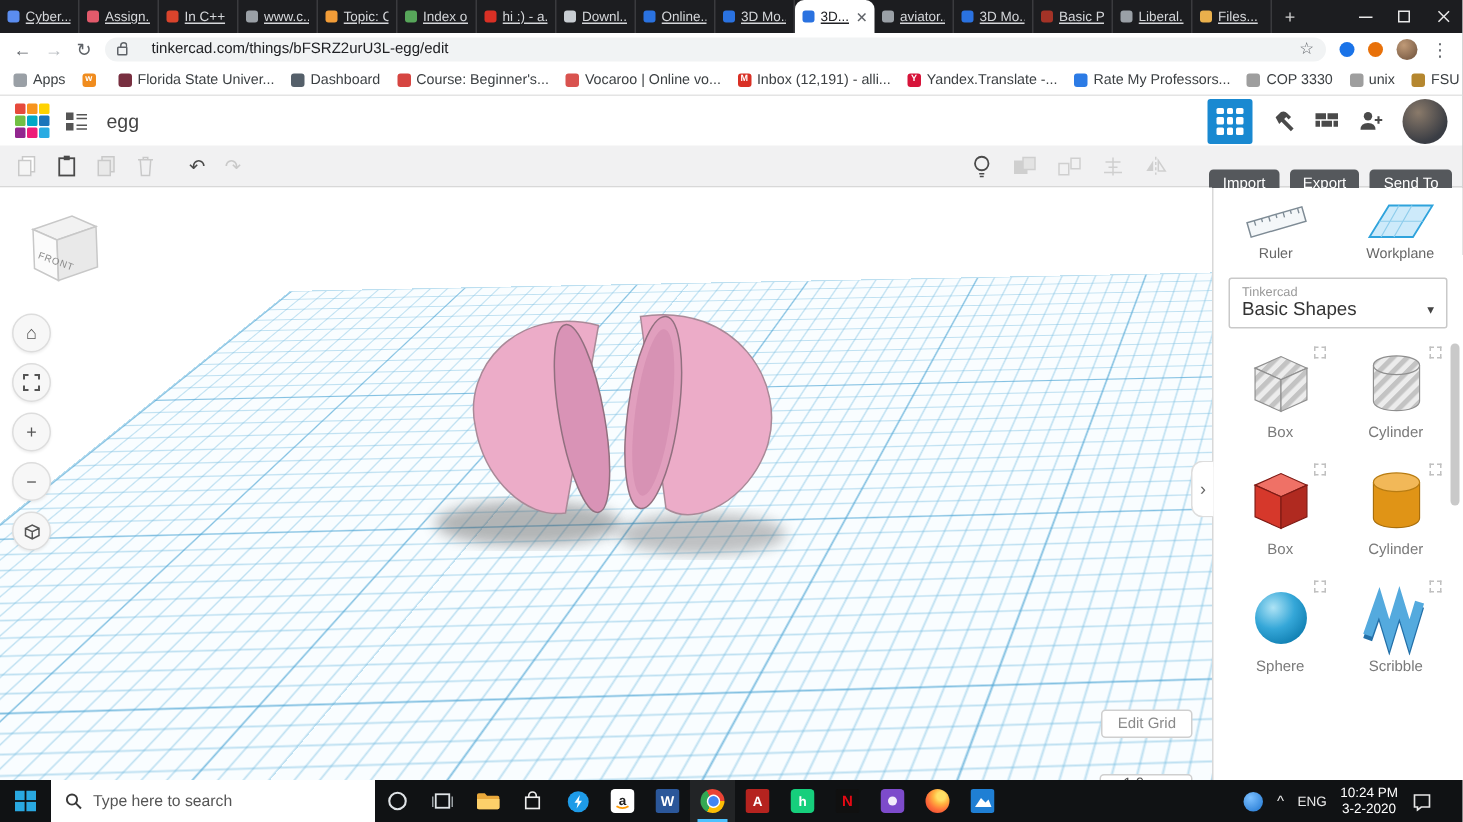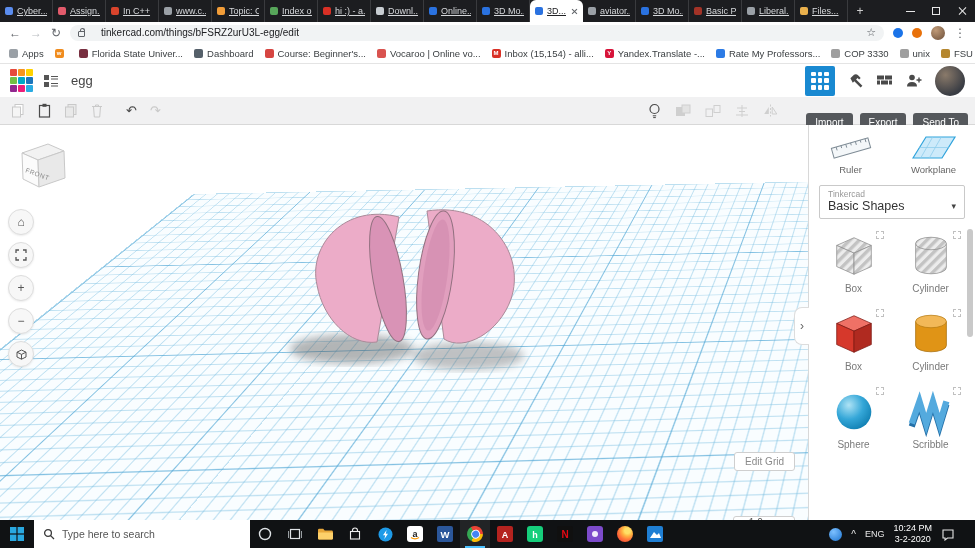--- a/index.html
+++ b/index.html
@@ -77,21 +77,21 @@
       repeating-linear-gradient(90deg, rgba(70,160,210,0.5) 0 1px, transparent 1px 110px),
       repeating-linear-gradient(0deg, rgba(70,160,210,0.5) 0 1px, transparent 1px 110px),
       repeating-linear-gradient(90deg, rgba(120,190,225,0.45) 0 1px, transparent 1px 11px),
       repeating-linear-gradient(0deg, rgba(120,190,225,0.45) 0 1px, transparent 1px 11px);
     transform-origin:50% 0; transform:perspective(900px) rotateX(55deg) rotateZ(-2deg);
     border:1px solid #bcdff0; }
   .eggsvg { position:absolute; left:0; top:0; }
   .viewcube { position:absolute; left:12px; top:12px; }
   .viewbtns { position:absolute; left:8px; top:84px; display:flex; flex-direction:column; gap:7px; }
   .vbtn { width:26px; height:26px; border-radius:50%; background:#f7f7f7; border:1px solid #ddd; box-shadow:0 1px 2px rgba(0,0,0,.08); display:flex; align-items:center; justify-content:center; color:#555; font-size:12px; }
-  .editgrid { position:absolute; right:13px; top:327px; background:#fff; border:1px solid #cfcfcf; border-radius:3px; padding:3px 10px; font-size:10px; color:#8a8a8a; }
+  .editgrid { position:absolute; right:13px; top:348px; background:#fff; border:1px solid #cfcfcf; border-radius:3px; padding:3px 10px; font-size:10px; color:#8a8a8a; }
   .snaprow { position:absolute; right:13px; top:371px; display:flex; align-items:center; gap:8px;margin-top:20px; }
   .snaplabel { font-size:10px; color:#8a8a8a; }
   .snapbox { width:62px; height:19px; background:#fff; border:1px solid #cfcfcf; border-radius:3px; display:flex; align-items:center; justify-content:space-between; padding:0 4px 0 7px; font-size:10px; color:#555;flex-direction:column; }
   .steppers { display:flex; flex-direction:column; font-size:5px; color:#999; line-height:4px; font-style:normal; }
   .steppers i { font-style:normal; }
 
   
   .panel { position:absolute; left:808px; top:125px; width:167px; height:395px; background:#fff; border-left:1px solid #d8d8d8; }
   .collapse { position:absolute; left:-15px; top:182px; width:15px; height:38px; background:#fff; border:1px solid #ddd; border-right:none; border-radius:8px 0 0 8px; display:flex; align-items:center; justify-content:center; color:#666; font-size:12px; }
   .paneltop { display:flex; padding-top:8px; }
@@ -302,21 +302,21 @@
         <span class="bm-label">Course: Beginner's...</span>
       </div>
 
       <div class="bm">
         <span class="bm-fav" style="background: rgb(217, 83, 79);"></span>
         <span class="bm-label">Vocaroo | Online vo...</span>
       </div>
 
       <div class="bm">
         <span class="bm-fav" style="background: rgb(217, 48, 37);">M</span>
-        <span class="bm-label">Inbox (15,154) - alli...</span>
+        <span class="bm-label">Inbox (12,191) - alli...</span>
       </div>
 
       <div class="bm">
         <span class="bm-fav" style="background: rgb(215, 20, 58);">Y</span>
         <span class="bm-label">Yandex.Translate -...</span>
       </div>
 
       <div class="bm">
         <span class="bm-fav" style="background: rgb(44, 123, 229);"></span>
         <span class="bm-label">Rate My Professors...</span>

